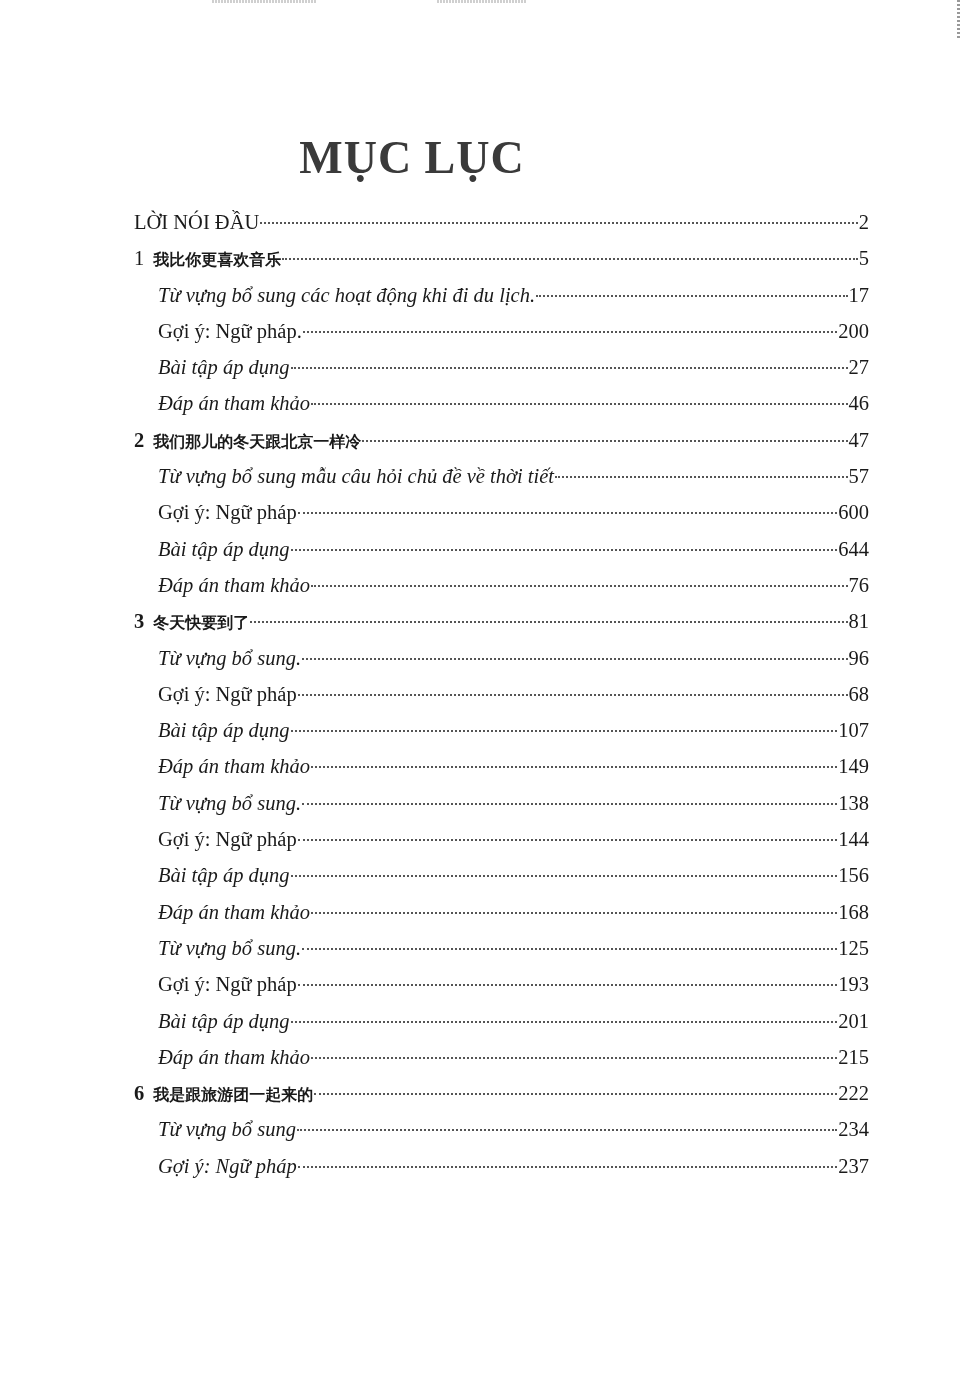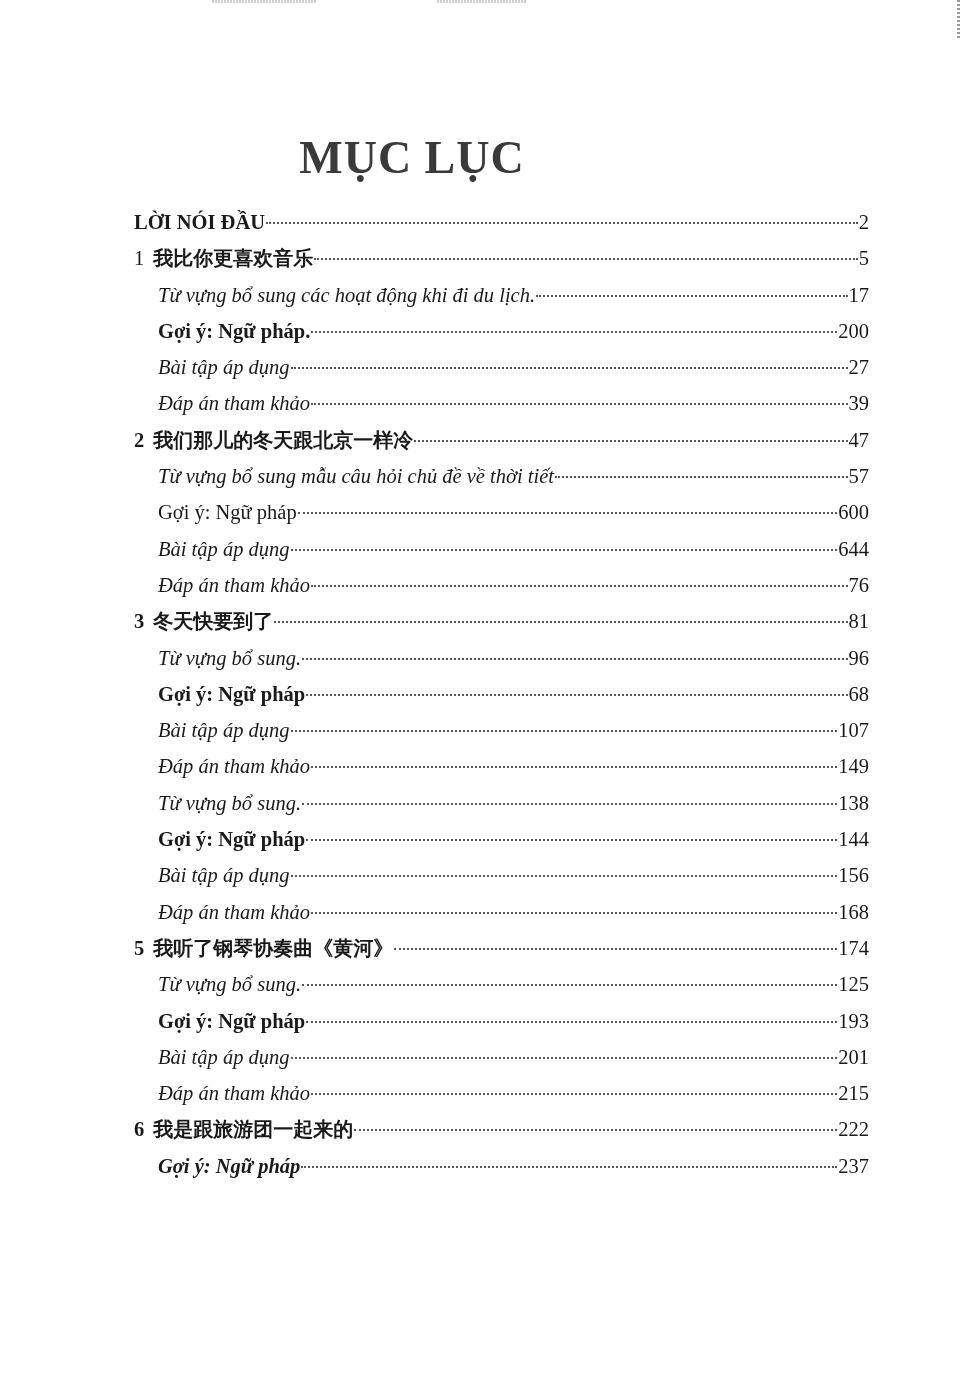--- a/index.html
+++ b/index.html
@@ -19,25 +19,25 @@
   .row {
     display: flex; align-items: baseline; height: 36.3px; font-size: 20.5px; line-height: 36px;
   }
   .row.sub { padding-left: 24px; }
   .row .label { white-space: nowrap; }
   .row .num-prefix { margin-right: 9px; }
   .row .leader {
     flex: 1; margin: 0 1px; border-bottom: 2px dotted #555; height: 0; position: relative; top: -5px; min-width: 10px;
   }
   .row .page { white-space: nowrap; text-align: right; }
-  .bold { font-weight: bold; margin-top: 16px; }
+  .bold { font-weight: normal; margin-top: 16px; }
   .italic { font-style: italic; }
   .chapter .label { font-weight: bold; }
   .chapter .num-prefix.light { font-weight: normal; }
-  .cjk { font-family: "DejaVu Sans", sans-serif; font-weight: bold; font-size: 20px; }
+  .cjk { font-family: "DejaVu Sans", sans-serif; font-weight: bold; font-size: 16px; }
 </style>
 </head>
 <body>
 
 <div class="scan-line a"></div>
 <div class="scan-line b"></div>
 <div class="scan-edge"></div>
 
 <h1 class="title">MỤC LỤC</h1>
 
@@ -63,21 +63,21 @@
       <span class="page">200</span>
     </div>
     <div class="row sub">
       <span class="label"><span class="italic">Bài tập áp dụng</span></span>
       <span class="leader"></span>
       <span class="page">27</span>
     </div>
     <div class="row sub">
       <span class="label"><span class="italic">Đáp án tham khảo</span></span>
       <span class="leader"></span>
-      <span class="page">39</span>
+      <span class="page">46</span>
     </div>
     <div class="row chapter">
       <span class="label"><span class="num-prefix">2</span><span class="cjk">我们那儿的冬天跟北京一样冷</span></span>
       <span class="leader"></span>
       <span class="page">47</span>
     </div>
     <div class="row sub">
       <span class="label"><span class="italic">Từ vựng bổ sung mẫu câu hỏi chủ đề về thời tiết</span></span>
       <span class="leader"></span>
       <span class="page">57</span>
@@ -135,25 +135,20 @@
     <div class="row sub">
       <span class="label"><span class="italic">Bài tập áp dụng</span></span>
       <span class="leader"></span>
       <span class="page">156</span>
     </div>
     <div class="row sub">
       <span class="label"><span class="italic">Đáp án tham khảo</span></span>
       <span class="leader"></span>
       <span class="page">168</span>
     </div>
-    <div class="row chapter">
-      <span class="label"><span class="num-prefix">5</span><span class="cjk">我听了钢琴协奏曲《黄河》</span></span>
-      <span class="leader"></span>
-      <span class="page">174</span>
-    </div>
     <div class="row sub">
       <span class="label"><span class="italic">Từ vựng bổ sung.</span></span>
       <span class="leader"></span>
       <span class="page">125</span>
     </div>
     <div class="row sub">
       <span class="label"><span class="bold">Gợi ý: Ngữ pháp</span></span>
       <span class="leader"></span>
       <span class="page">193</span>
     </div>
@@ -166,17 +161,22 @@
       <span class="label"><span class="italic">Đáp án tham khảo</span></span>
       <span class="leader"></span>
       <span class="page">215</span>
     </div>
     <div class="row chapter">
       <span class="label"><span class="num-prefix">6</span><span class="cjk">我是跟旅游团一起来的</span></span>
       <span class="leader"></span>
       <span class="page">222</span>
     </div>
     <div class="row sub">
+      <span class="label"><span class="italic">Từ vựng bổ sung</span></span>
+      <span class="leader"></span>
+      <span class="page">234</span>
+    </div>
+    <div class="row sub">
       <span class="label"><span class="bold italic">Gợi ý: Ngữ pháp</span></span>
       <span class="leader"></span>
       <span class="page">237</span>
     </div>
   </div>
 
 </body></html>

